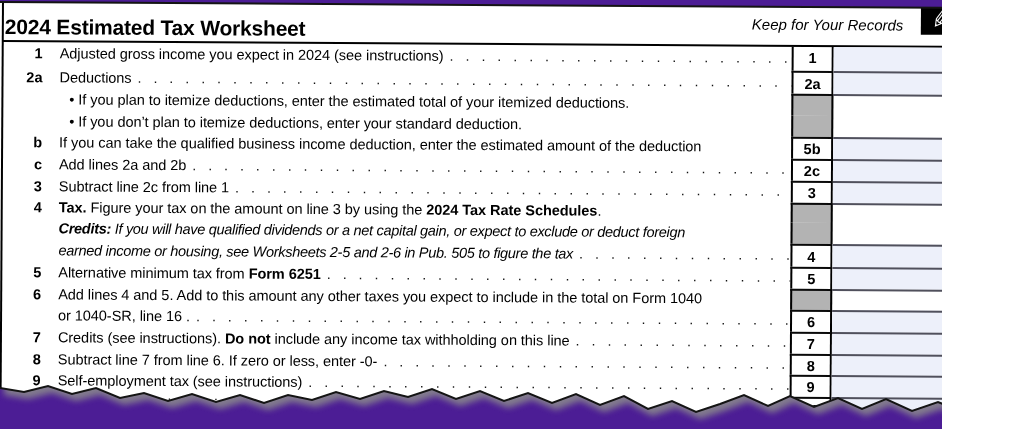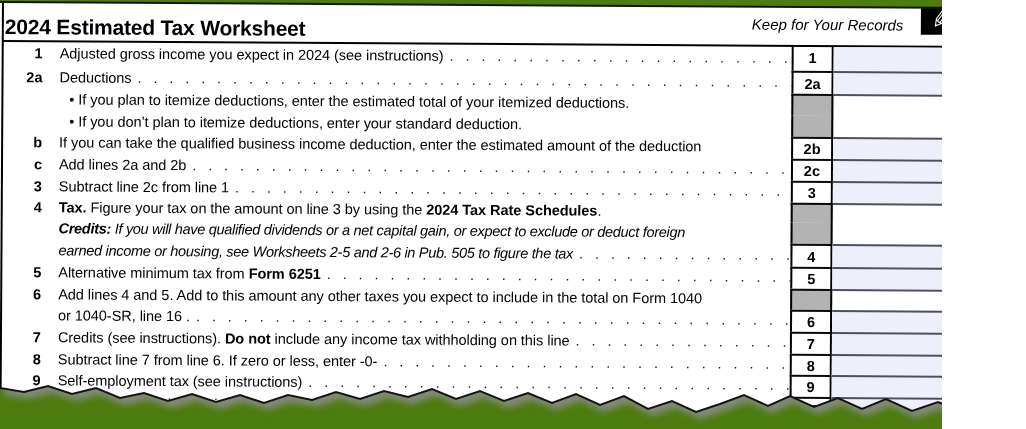--- a/index.html
+++ b/index.html
@@ -1,16 +1,16 @@
 <!DOCTYPE html>
 <html><head>
 <meta charset="utf-8">
 <style>
   html,body{margin:0;padding:0;background:#fff;}
-  .stage{position:relative;width:942px;height:429px;background:#4d7c0f;overflow:hidden;
+  .stage{position:relative;width:942px;height:429px;background:#4c1d95;overflow:hidden;
          font-family:"Liberation Sans",sans-serif;color:#000;}
   .stage svg{position:absolute;left:0;top:0;pointer-events:none;}
 
   
   .paper{position:absolute;inset:0;background:#fff;
     clip-path:polygon(0px 2px,975px 8px,1016px 1px,1004px 16px,1011px 28px,997px 39px,1006px 51px,
       992px 59px,996px 73px,984px 84px,990px 98px,978px 111px,985px 124px,973px 138px,980px 153px,
       968px 166px,976px 179px,983px 191px,970px 204px,978px 217px,966px 229px,973px 241px,983px 253px,
       970px 266px,976px 279px,963px 291px,970px 304px,960px 317px,973px 329px,966px 343px,976px 356px,
       968px 369px,983px 382px,974px 392px,988px 403px,962px 412px,938px 402px,912px 411px,886px 399px,
@@ -88,21 +88,21 @@
   </div>
           <div class="band" style="height: 21px; line-height: 20px;">
     <span class="num"></span>
     <span class="desc indent"><span class="text"><span>• If you don’t plan to itemize deductions, enter your standard deduction.</span></span><span class="leader"></span></span>
     <span class="box gray"></span>
     <span class="amt"></span>
   </div>
           <div class="band sep" style="height: 22px; line-height: 21px;">
     <span class="num">b</span>
     <span class="desc"><span class="text"><span>If you can take the qualified business income deduction, enter the estimated amount of the deduction</span></span><span class="leader"></span></span>
-    <span class="box">2b</span>
+    <span class="box">5b</span>
     <span class="amt fill"></span>
   </div>
           <div class="band sep" style="height: 22px; line-height: 21px;">
     <span class="num">c</span>
     <span class="desc"><span class="text"><span>Add lines 2a and 2b</span></span><span class="leader">.&nbsp;&nbsp;&nbsp;.&nbsp;&nbsp;&nbsp;.&nbsp;&nbsp;&nbsp;.&nbsp;&nbsp;&nbsp;.&nbsp;&nbsp;&nbsp;.&nbsp;&nbsp;&nbsp;.&nbsp;&nbsp;&nbsp;.&nbsp;&nbsp;&nbsp;.&nbsp;&nbsp;&nbsp;.&nbsp;&nbsp;&nbsp;.&nbsp;&nbsp;&nbsp;.&nbsp;&nbsp;&nbsp;.&nbsp;&nbsp;&nbsp;.&nbsp;&nbsp;&nbsp;.&nbsp;&nbsp;&nbsp;.&nbsp;&nbsp;&nbsp;.&nbsp;&nbsp;&nbsp;.&nbsp;&nbsp;&nbsp;.&nbsp;&nbsp;&nbsp;.&nbsp;&nbsp;&nbsp;.&nbsp;&nbsp;&nbsp;.&nbsp;&nbsp;&nbsp;.&nbsp;&nbsp;&nbsp;.&nbsp;&nbsp;&nbsp;.&nbsp;&nbsp;&nbsp;.&nbsp;&nbsp;&nbsp;.&nbsp;&nbsp;&nbsp;.&nbsp;&nbsp;&nbsp;.&nbsp;&nbsp;&nbsp;.&nbsp;&nbsp;&nbsp;.&nbsp;&nbsp;&nbsp;.&nbsp;&nbsp;&nbsp;.&nbsp;&nbsp;&nbsp;.&nbsp;&nbsp;&nbsp;.&nbsp;&nbsp;&nbsp;.&nbsp;&nbsp;&nbsp;.&nbsp;&nbsp;&nbsp;.&nbsp;&nbsp;&nbsp;.&nbsp;&nbsp;&nbsp;.&nbsp;&nbsp;&nbsp;.&nbsp;&nbsp;&nbsp;.&nbsp;&nbsp;&nbsp;.&nbsp;&nbsp;&nbsp;.&nbsp;&nbsp;&nbsp;.&nbsp;&nbsp;&nbsp;.&nbsp;&nbsp;&nbsp;.&nbsp;&nbsp;&nbsp;.&nbsp;&nbsp;&nbsp;</span></span>
     <span class="box">2c</span>
     <span class="amt fill"></span>
   </div>
           <div class="band sep" style="height: 22px; line-height: 21px;">
     <span class="num">3</span>

